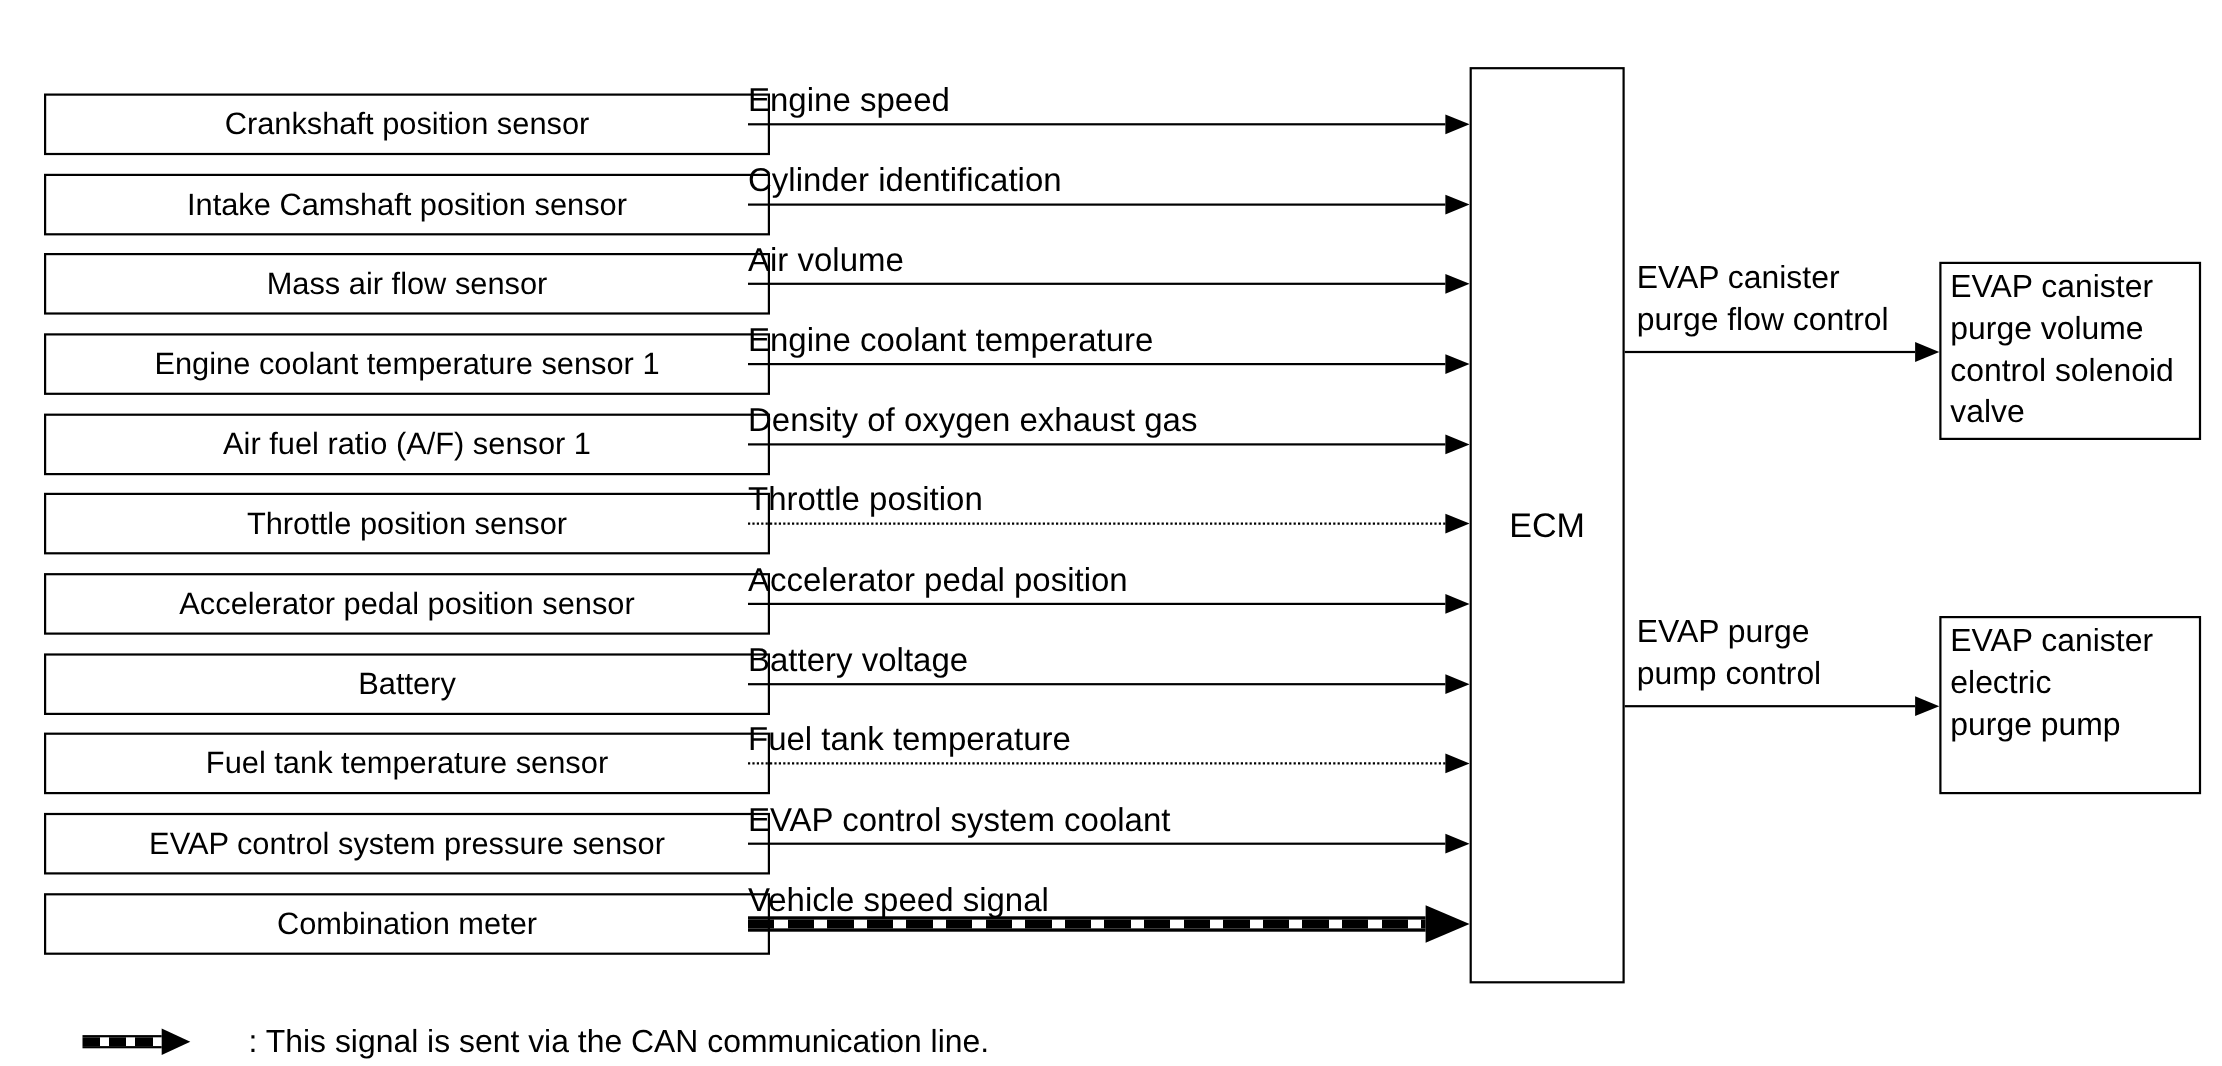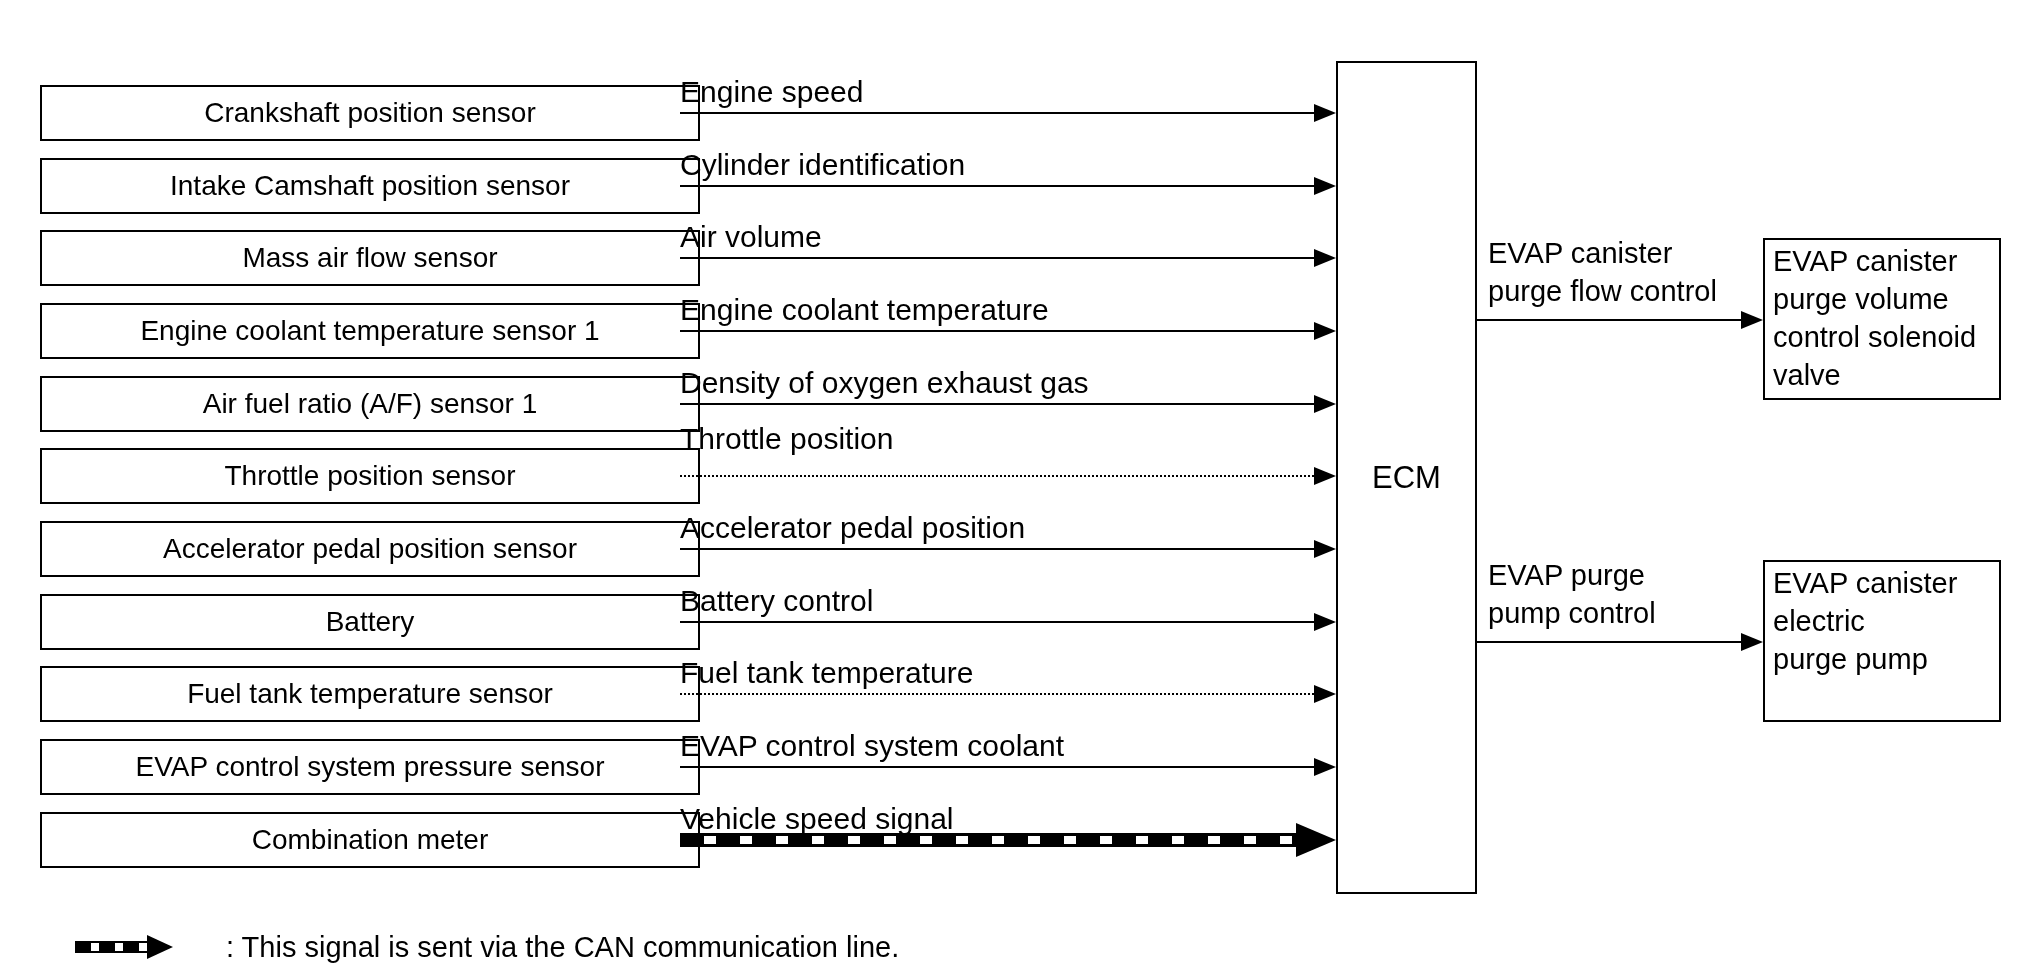--- a/index.html
+++ b/index.html
@@ -86,31 +86,31 @@
   <div class="sig-label" style="top:293px">Engine coolant temperature</div>
   <div class="sig-line" style="top:330px"></div>
   <div class="arrow-head" style="top:322px"></div>
 
   <div class="src-box" style="top:376px">Air fuel ratio (A/F) sensor 1</div>
   <div class="sig-label" style="top:366px">Density of oxygen exhaust gas</div>
   <div class="sig-line" style="top:403px"></div>
   <div class="arrow-head" style="top:395px"></div>
 
   <div class="src-box" style="top:448px">Throttle position sensor</div>
-  <div class="sig-label" style="top:422px">Throttle position</div>
+  <div class="sig-label" style="top:438px">Throttle position</div>
   <div class="sig-line dotted" style="top:475px"></div>
   <div class="arrow-head" style="top:467px"></div>
 
   <div class="src-box" style="top:521px">Accelerator pedal position sensor</div>
   <div class="sig-label" style="top:511px">Accelerator pedal position</div>
   <div class="sig-line" style="top:548px"></div>
   <div class="arrow-head" style="top:540px"></div>
 
   <div class="src-box" style="top:594px">Battery</div>
-  <div class="sig-label" style="top:584px">Battery control</div>
+  <div class="sig-label" style="top:584px">Battery voltage</div>
   <div class="sig-line" style="top:621px"></div>
   <div class="arrow-head" style="top:613px"></div>
 
   <div class="src-box" style="top:666px">Fuel tank temperature sensor</div>
   <div class="sig-label" style="top:656px">Fuel tank temperature</div>
   <div class="sig-line dotted" style="top:693px"></div>
   <div class="arrow-head" style="top:685px"></div>
 
   <div class="src-box" style="top:739px">EVAP control system pressure sensor</div>
   <div class="sig-label" style="top:729px">EVAP control system coolant</div>

